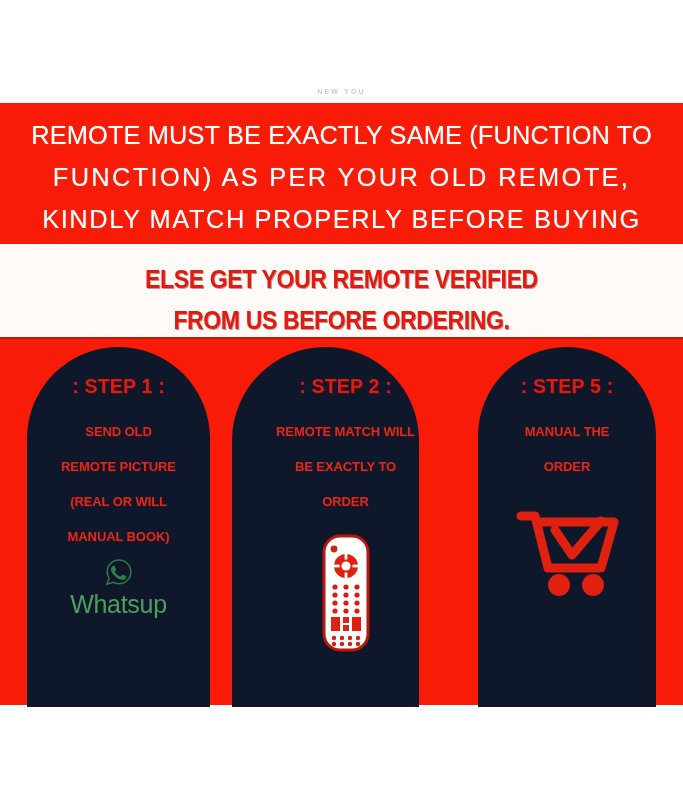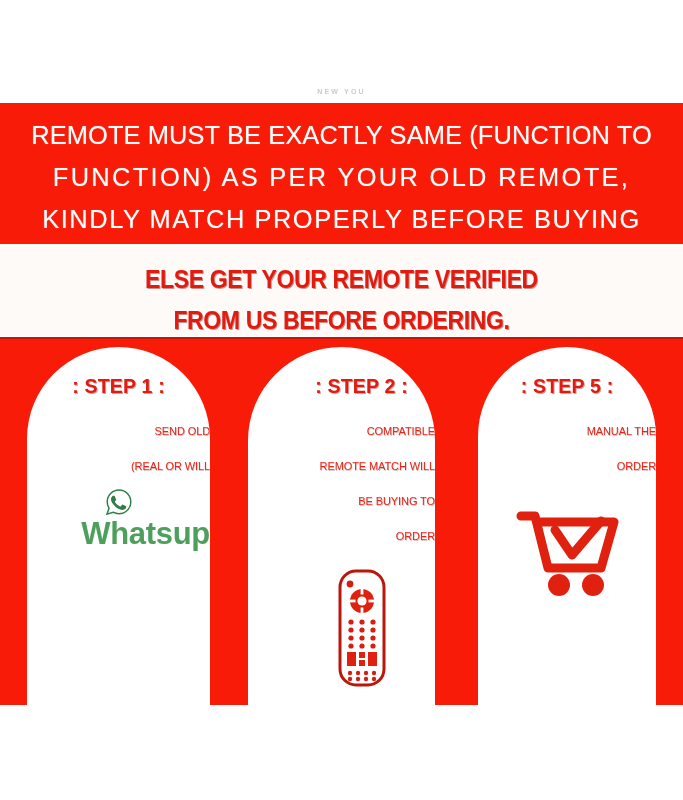--- a/index.html
+++ b/index.html
@@ -69,60 +69,60 @@
   
   .steps-panel {
     position: absolute; top: 337px; left: 0;
     width: 683px; height: 368px;
     background: #f81b07;
     border-top: 2px solid #c4170a;
   }
   .arch {
     position: absolute; top: 8px;
     height: 360px;
-    background: #ffffff;
+    background: #0f172a;
     border-radius: 96px 96px 0 0;
     overflow: hidden;
   }
   .arch.a1 { left: 27px;  width: 183px; }
-  .arch.a2 { left: 248px; width: 187px; padding-left: 40px; }
+  .arch.a2 { left: 232px; width: 187px; padding-left: 40px; }
   .arch.a3 { left: 478px; width: 178px; }
 
   .step-title {
     text-align: center;
     color: #e01b10;
     font-weight: 700;
     font-size: 19.5px;
     letter-spacing: 0.2px;
     margin-top: 28px;
     white-space: nowrap;
     text-shadow: 1px 1px 0 rgba(150,10,5,.4);
   }
   .step-body { margin-top: 16px; }
   .step-body p {
-    text-align: right;
+    text-align: center;
     color: #e2281b;
-    font-weight: 400;
-    font-size: 11px;
+    font-weight: 700;
+    font-size: 13px;
     line-height: 35px;
     white-space: nowrap;
     letter-spacing: -0.1px;
     text-shadow: 0.6px 0.6px 0 rgba(150,10,5,.3);
   }
 
   
   .wa-wrap { margin-top: 3px; text-align: center; }
   .wa-icon { display: block; margin: 0 auto; }
   .wa-label {
     color: #4e9f5c;
-    font-weight: 700;
-    font-size: 31px;
+    font-weight: 400;
+    font-size: 25px;
     line-height: 36px;
     letter-spacing: -0.3px;
-    text-align: right;
+    text-align: center;
     margin-top: -1px;
   }
 
   
   .remote-icon { display: block; margin: 14px auto 0 auto; }
   .cart-icon   { display: block; margin: 22px auto 0 auto; }
 </style>
 </head>
 <body>
 
@@ -142,37 +142,38 @@
     <div class="verify-line">ELSE GET YOUR REMOTE VERIFIED</div>
     <div class="verify-line">FROM US BEFORE ORDERING.</div>
   </div>
 
   <div class="steps-panel">
 
     <div class="arch a1">
       <div class="step-title">: STEP 1 :</div>
       <div class="step-body">
         <p>SEND OLD</p>
+        <p>REMOTE PICTURE</p>
         <p>(REAL OR WILL</p>
+        <p>MANUAL BOOK)</p>
       </div>
       <div class="wa-wrap">
         <svg class="wa-icon" width="30" height="30" viewBox="0 0 32 32" aria-hidden="true">
           <path d="M16 3.2C9.0 3.2 3.4 8.8 3.4 15.8c0 2.5 0.72 4.85 1.97 6.83L3.2 29.0l6.6-2.1a12.5 12.5 0 0 0 6.2 1.62c7.0 0 12.6-5.6 12.6-12.6S23 3.2 16 3.2z" fill="none" stroke="#2f7d48" stroke-width="1.6"></path>
           <path d="M11.6 10.1c-0.3-0.7-0.62-0.7-0.9-0.72h-0.77c-0.27 0-0.7 0.1-1.07 0.5-0.37 0.4-1.4 1.37-1.4 3.33 0 1.97 1.43 3.87 1.63 4.13 0.2 0.27 2.77 4.43 6.83 6.03 3.37 1.33 4.06 1.07 4.8 1 0.73-0.07 2.36-0.97 2.7-1.9 0.33-0.93 0.33-1.73 0.23-1.9-0.1-0.17-0.37-0.27-0.77-0.47-0.4-0.2-2.36-1.17-2.73-1.3-0.37-0.13-0.63-0.2-0.9 0.2-0.27 0.4-1.03 1.3-1.27 1.57-0.23 0.27-0.47 0.3-0.87 0.1-0.4-0.2-1.68-0.62-3.2-1.98-1.18-1.05-1.98-2.35-2.22-2.75-0.23-0.4-0.02-0.62 0.18-0.82 0.18-0.18 0.4-0.47 0.6-0.7 0.2-0.23 0.27-0.4 0.4-0.67 0.13-0.27 0.07-0.5-0.03-0.7-0.1-0.2-0.87-2.17-1.22-2.95z" fill="#2f7d48"></path>
         </svg>
         <div class="wa-label">Whatsup</div>
       </div>
     </div>
 
     <div class="arch a2">
       <div class="step-title">: STEP 2 :</div>
       <div class="step-body">
-        <p>COMPATIBLE</p>
         <p>REMOTE MATCH WILL</p>
-        <p>BE BUYING TO</p>
+        <p>BE EXACTLY TO</p>
         <p>ORDER</p>
       </div>
       <svg class="remote-icon" width="52" height="120" viewBox="0 0 52 120" aria-hidden="true">
         <rect x="4" y="3" width="44" height="114" rx="16" ry="16" fill="#fff" stroke="#b8170c" stroke-width="3"></rect>
         <circle cx="14" cy="16" r="3.4" fill="#d41f10"></circle>
         <circle cx="26" cy="33" r="12" fill="#e0210f"></circle>
         <circle cx="26" cy="33" r="4.6" fill="#fff"></circle>
         <rect x="24.6" y="20.5" width="2.8" height="6" fill="#fff"></rect>
         <rect x="24.6" y="39.5" width="2.8" height="6" fill="#fff"></rect>
         <rect x="13.5" y="31.6" width="6" height="2.8" fill="#fff"></rect>

